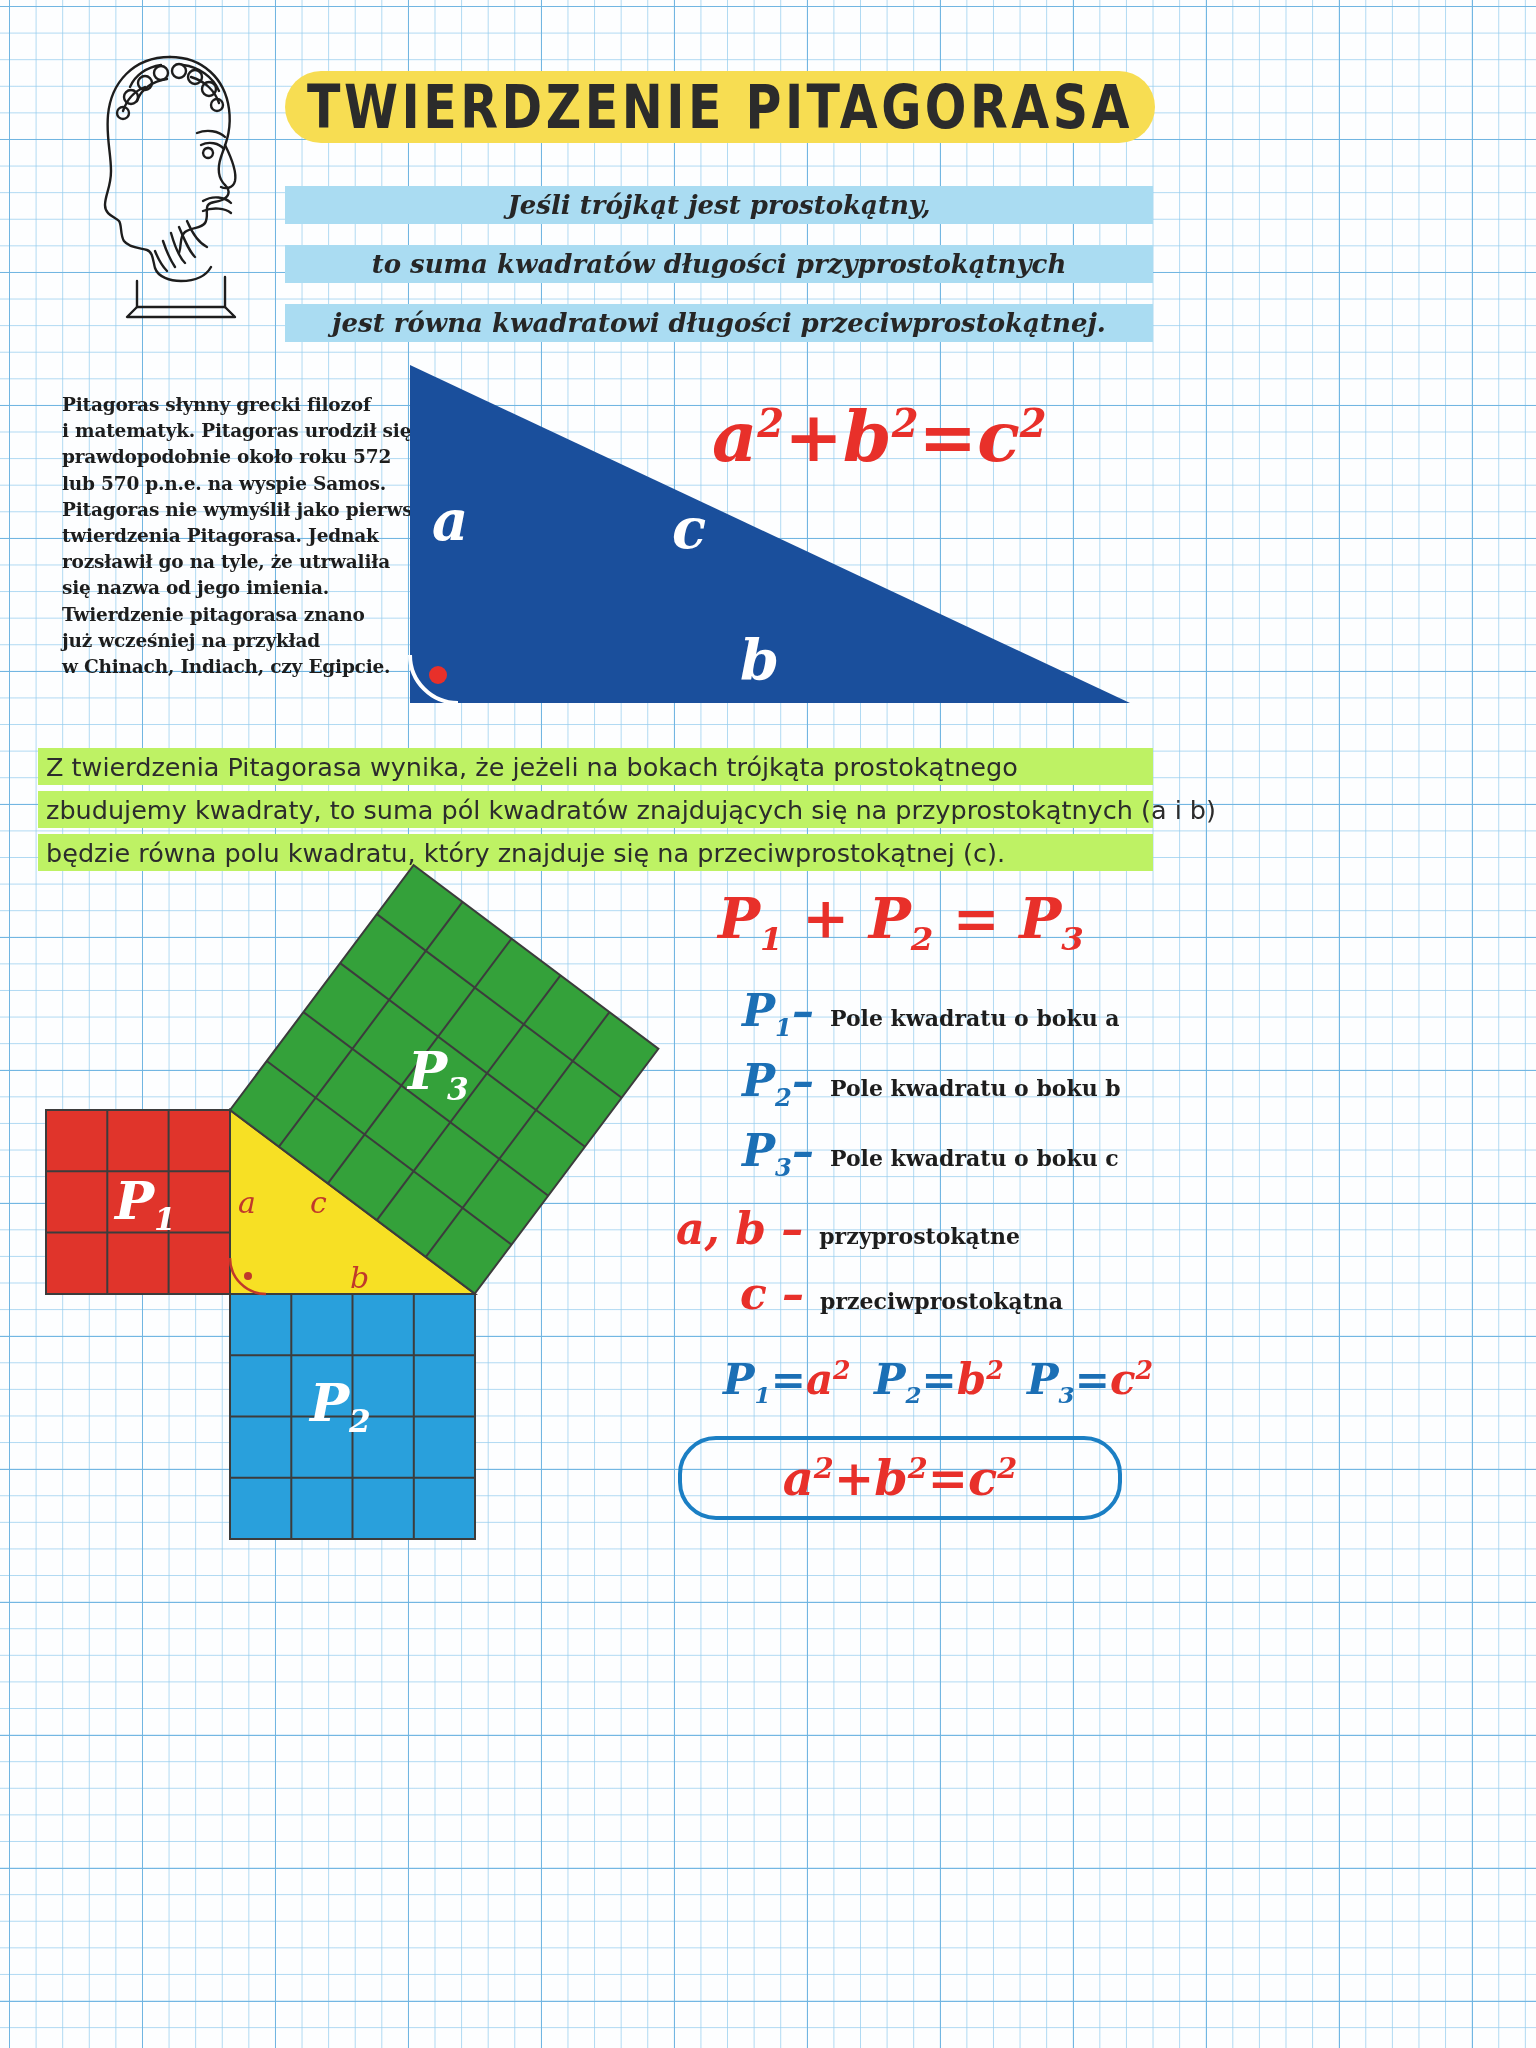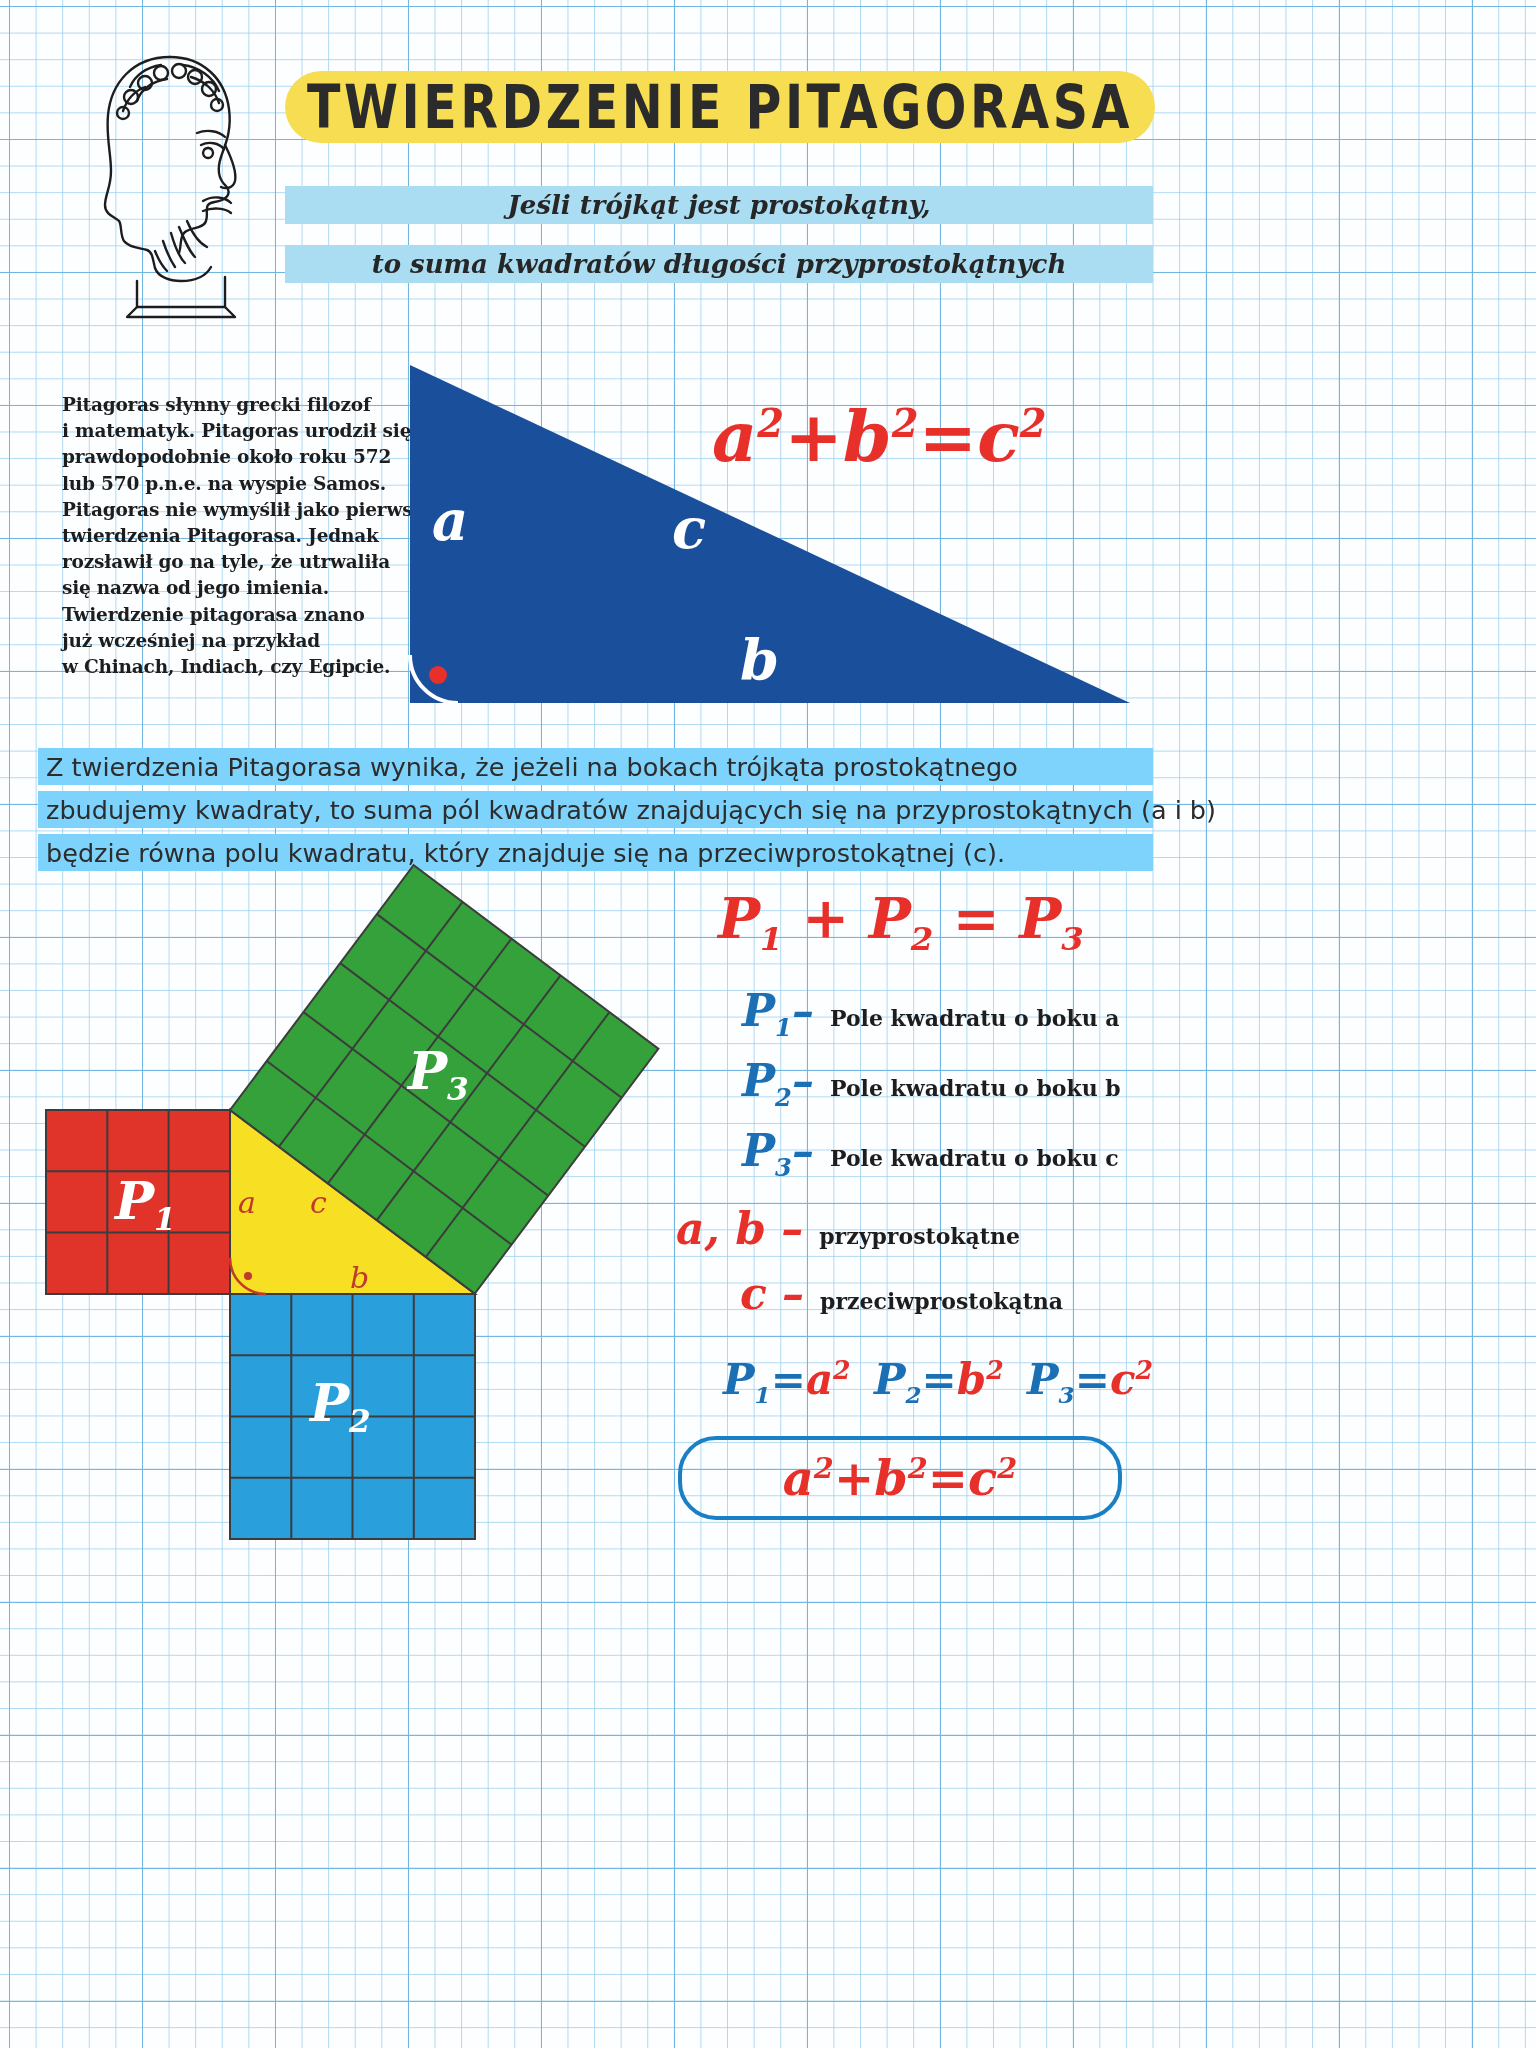--- a/index.html
+++ b/index.html
@@ -74,21 +74,21 @@
   #formula-top{
     position:absolute; left:712px; top:395px;
     font-family:"DejaVu Serif", serif; font-style:italic; font-weight:bold;
     color:#e8302a; font-size:70px; white-space:nowrap;
   }
   #formula-top sup{ font-size:.55em; }
 
   
   #mid-para{ position:absolute; left:38px; top:748px; width:1115px; }
   .mid-row{
-    background:#7dd3fc; height:37px; margin-bottom:6px;
+    background:#bef264; height:37px; margin-bottom:6px;
     display:flex; align-items:center;
   }
   .mid-row span{
     font-family:"DejaVu Sans", sans-serif; font-size:25.5px;
     color:#2c2c2c; white-space:nowrap; padding-left:8px;
   }
 
   
   #p-sum{
     position:absolute; left:718px; top:885px;
@@ -205,20 +205,23 @@
   <div id="title-text">TWIERDZENIE PITAGORASA</div>
 </div>
 
 <div id="statement">
   <div class="stmt-row">
     <span>Jeśli trójkąt jest prostokątny,</span>
   </div>
   <div class="stmt-row">
     <span>to suma kwadratów długości przyprostokątnych</span>
   </div>
+  <div class="stmt-row">
+    <span>jest równa kwadratowi długości przeciwprostokątnej.</span>
+  </div>
 </div>
 
 <div id="bio">
   <div>Pitagoras słynny grecki filozof</div>
   <div>i matematyk. Pitagoras urodził się</div>
   <div>prawdopodobnie około roku 572</div>
   <div>lub 570 p.n.e. na wyspie Samos.</div>
   <div>Pitagoras nie wymyślił jako pierwszy</div>
   <div>twierdzenia Pitagorasa. Jednak</div>
   <div>rozsławił go na tyle, że utrwaliła</div>

